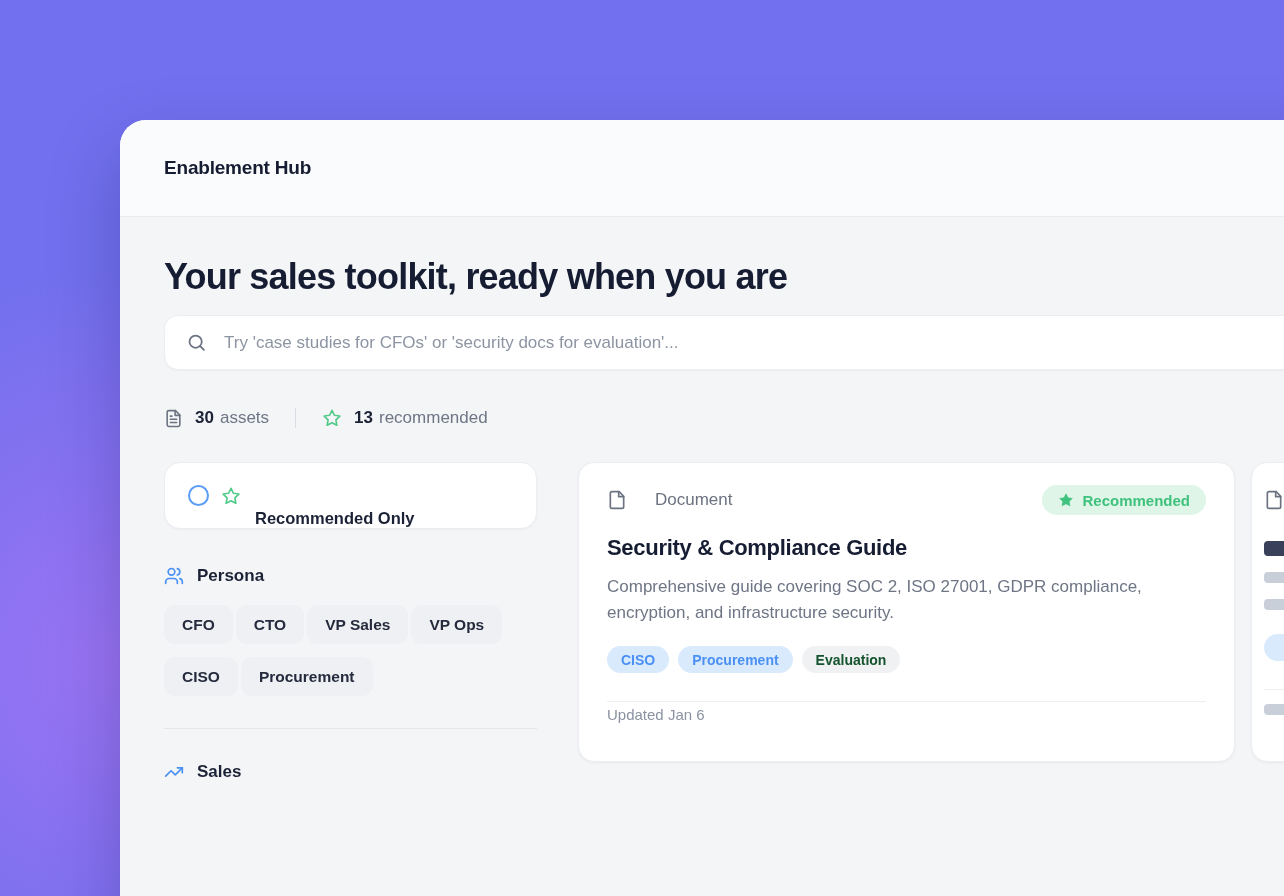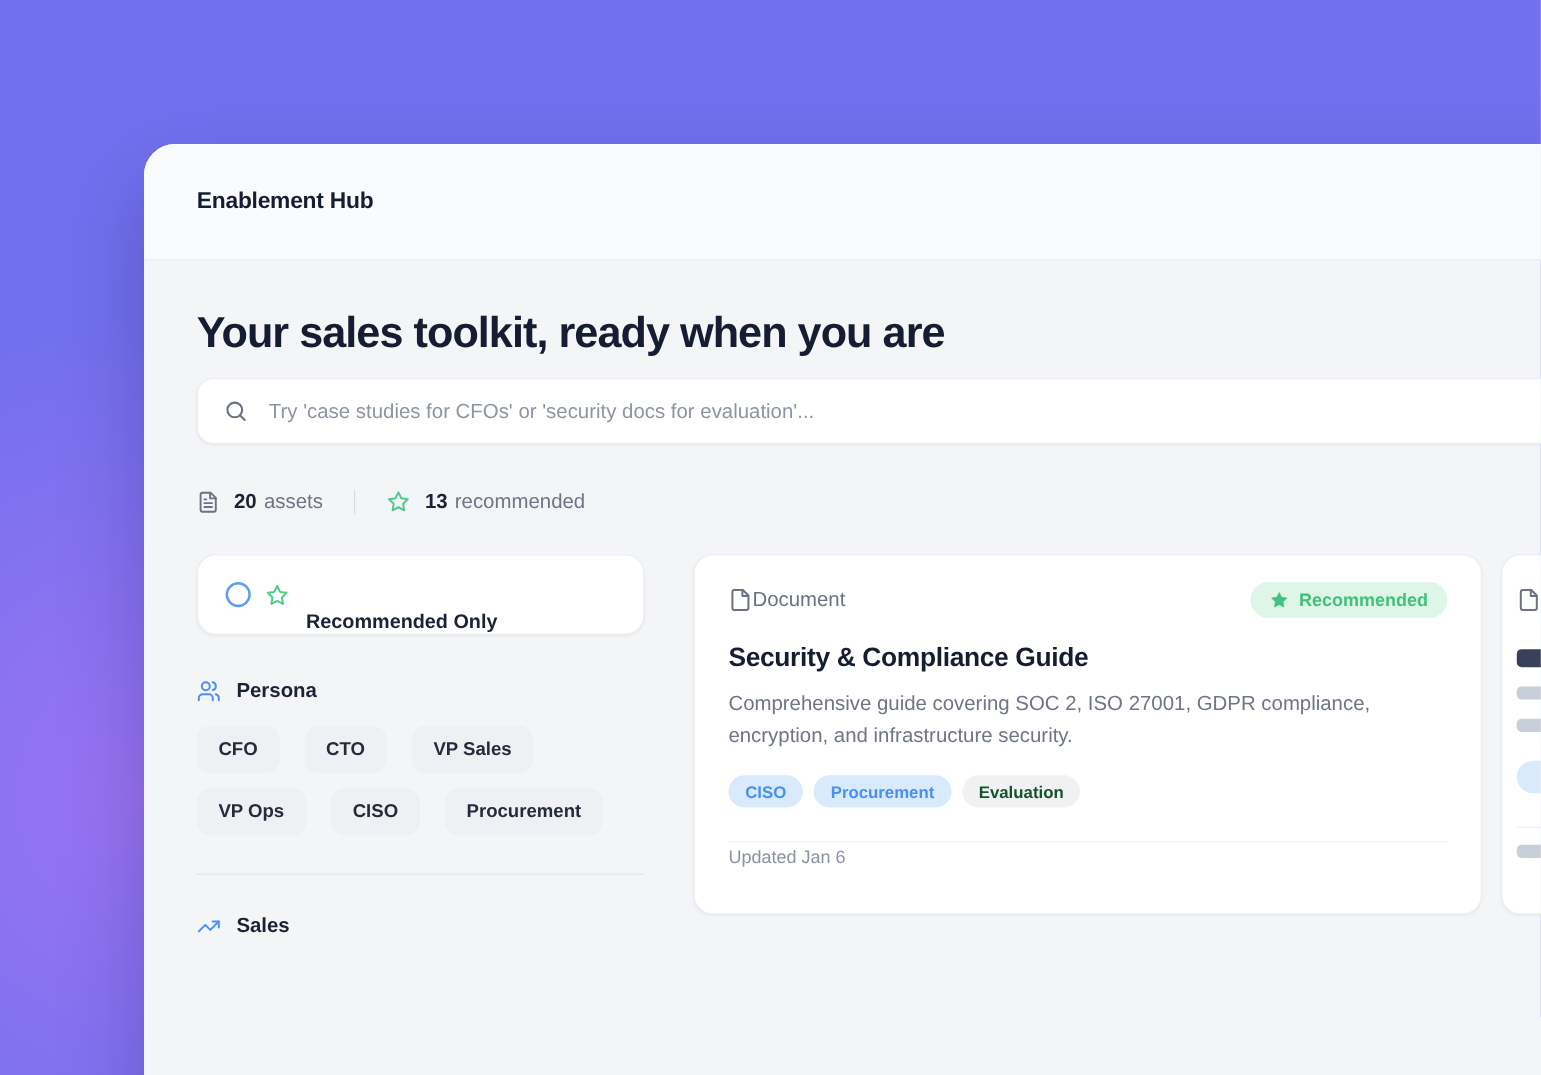--- a/index.html
+++ b/index.html
@@ -95,21 +95,21 @@
   .filter-card .label {
     font-size: 16.5px; font-weight: 600; color: #1b2236; margin-left: 2px; margin-top: 45px;
   }
 
   .section-head {
     display: flex; align-items: center; gap: 13px;
     margin-bottom: 18px; height: 22px;
   }
   .section-head .label { font-size: 17px; font-weight: 700; color: #1b2236; text-align: right; }
 
-  .chips { display: flex; flex-wrap: wrap; gap: 13px 21px; }
+  .chips { display: flex; flex-wrap: wrap; gap: 13px 3px; }
   .chip {
     height: 39px; padding: 0 18px;
     display: inline-flex; align-items: center;
     background: #eef0f3; border-radius: 11px;
     font-size: 15.5px; font-weight: 600; color: #252b3d;
     cursor: pointer;
   }
 
   .sidebar-divider { height: 1px; background: #e3e5ea; margin: 32px 0; }
 
@@ -118,21 +118,21 @@
   .resource-card {
     width: 657px; height: 300px; flex: none;
     background: #fff;
     border: 1px solid #eceef2;
     border-radius: 16px;
     box-shadow: 0 1px 3px rgba(16,24,40,.05);
     padding: 22px 28px 0 28px;
     cursor: pointer;
   }
   .card-top { display: flex; align-items: center; justify-content: space-between; height: 30px; }
-  .card-type { display: flex; align-items: center; gap: 0; font-size: 17px; color: #6b7280; }
+  .card-type { display: flex; align-items: center; gap: 28px; font-size: 17px; color: #6b7280; }
   .badge {
     height: 30px; padding: 0 16px;
     background: #def5e7; border-radius: 999px;
     display: inline-flex; align-items: center; gap: 8px;
     font-size: 15px; font-weight: 600; color: #3fc27d;
   }
   .card-title {
     margin-top: 20px;
     font-size: 22px; font-weight: 700; color: #161d33; letter-spacing: -0.3px;
   }
@@ -181,21 +181,21 @@
     </div>
 
     <div class="stats-row">
       <svg width="19" height="19" viewBox="0 0 24 24" fill="none" stroke="#6b7280" stroke-width="2" stroke-linecap="round" stroke-linejoin="round">
           <path d="M14.5 2H6a2 2 0 0 0-2 2v16a2 2 0 0 0 2 2h12a2 2 0 0 0 2-2V7.5L14.5 2z"></path>
           <polyline points="14 2 14 8 20 8"></polyline>
           <line x1="16" y1="13" x2="8" y2="13"></line>
           <line x1="16" y1="17" x2="8" y2="17"></line>
           <line x1="10" y1="9" x2="8" y2="9"></line>
         </svg>
-      <span class="num">20</span>
+      <span class="num">30</span>
       <span>assets</span>
       <span class="stats-divider"></span>
       <svg width="20" height="20" viewBox="0 0 24 24" fill="none" stroke="#52cb8a" stroke-width="2" stroke-linejoin="round">
           <path d="M12 2.8l2.9 5.9 6.5.95-4.7 4.58 1.1 6.47L12 17.65 6.2 20.7l1.1-6.47L2.6 9.65l6.5-.95z"></path>
         </svg>
       <span class="num">13</span>
       <span>recommended</span>
     </div>
 
     <div class="columns">

